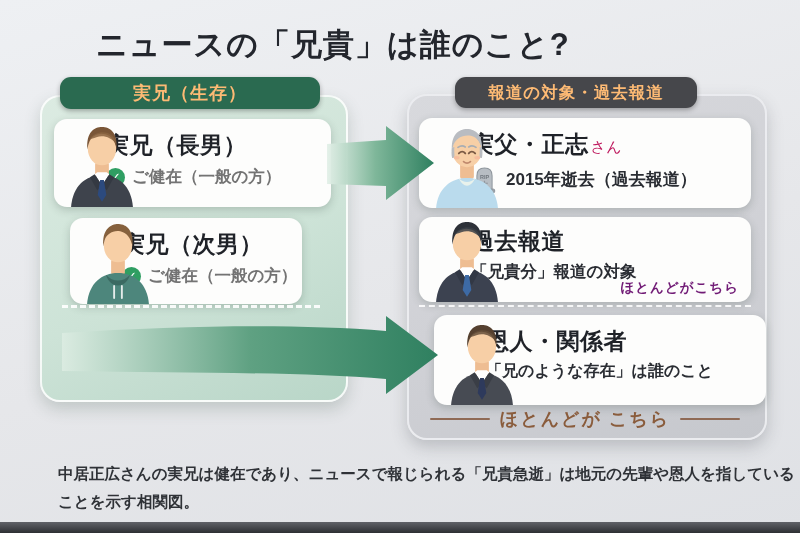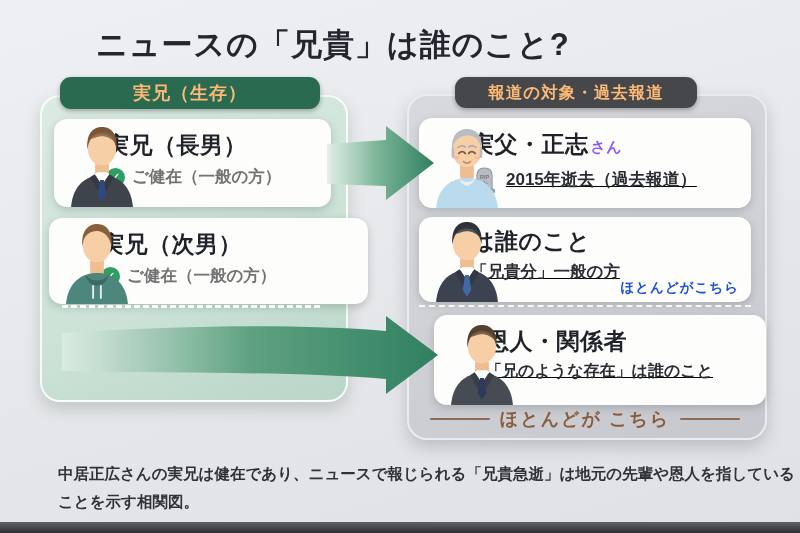--- a/index.html
+++ b/index.html
@@ -51,27 +51,27 @@
   .avatar{position:absolute;left:8px;bottom:0;width:80px;height:86px;}
   .card-body{margin-left:52px;padding-top:11px;}
   .card-title{font-size:23px;font-weight:800;color:#1f2228;letter-spacing:.5px;white-space:nowrap;}
   .status-row{display:flex;align-items:center;gap:7px;margin-top:5px;}
   .check{
     display:inline-flex;align-items:center;justify-content:center;flex:0 0 auto;
     width:19px;height:19px;border-radius:50%;background:#2f9e62;color:#fff;
     font-size:13px;font-weight:900;
   }
   .status-text{font-size:16.5px;font-weight:700;color:#737373;white-space:nowrap;}
-  .detail-row{display:flex;align-items:center;gap:8px;margin-top:4px;text-decoration:underline;}
+  .detail-row{display:flex;align-items:center;gap:8px;margin-top:4px;}
   .detail-text{font-size:17px;font-weight:700;color:#2a2d33;white-space:nowrap;}
-  .name-suffix{font-size:15px;font-weight:700;color:#8b5cf6;margin-left:2px;}
+  .name-suffix{font-size:15px;font-weight:400;color:#be185d;margin-left:2px;}
   .tomb{width:27px;height:30px;flex:0 0 auto;}
   .card-note{
     position:absolute;right:12px;bottom:5px;
-    font-size:13.5px;font-weight:800;color:#1d4ed8;letter-spacing:1px;
+    font-size:13.5px;font-weight:800;color:#701a75;letter-spacing:1px;
   }
   .dashed{position:absolute;z-index:2;}
   .dashed-left{left:62px;top:305px;width:258px;border-top:3px dashed rgba(255,255,255,.9);}
   .dashed-right{left:419px;top:305px;width:332px;border-top:2px dashed rgba(255,255,255,.85);}
   .footer-note{
     position:absolute;left:419px;top:407px;width:332px;z-index:2;
     display:flex;align-items:center;justify-content:center;gap:10px;
     color:#8a5c3c;font-size:18px;font-weight:800;letter-spacing:2px;white-space:nowrap;
   }
   .dash-line{display:inline-block;width:60px;height:2.5px;background:#8f6a55;border-radius:2px;}
@@ -143,21 +143,21 @@
       </svg>
     <div class="card-body">
       <div class="card-title">実兄（長男）</div>
       <div class="status-row">
         <span class="check">✓</span>
         <span class="status-text">ご健在（一般の方）</span>
       </div>
     </div>
   </div>
 
-  <div class="card" style="left:49px;top:218px;width:319px;height:86px">
+  <div class="card" style="left:70px;top:218px;width:232px;height:86px">
     <svg class="avatar">
         <use href="#sym-hoodie-man"></use>
       </svg>
     <div class="card-body">
       <div class="card-title">実兄（次男）</div>
       <div class="status-row">
         <span class="check">✓</span>
         <span class="status-text">ご健在（一般の方）</span>
       </div>
     </div>
@@ -184,23 +184,23 @@
         <span class="detail-text">2015年逝去（過去報道）</span>
       </div>
     </div>
   </div>
 
   <div class="card" style="left:419px;top:217px;width:332px;height:85px">
     <svg class="avatar" style="--hair:#2d3138;--hair2:#3a3f47;--suit:#3c4250;--suit2:#323845;--tie:#3d6aa5">
         <use href="#sym-suit-man"></use>
       </svg>
     <div class="card-body" style="padding-top:9px">
-      <div class="card-title">は誰のこと</div>
+      <div class="card-title">過去報道</div>
       <div class="detail-row">
-        <span class="detail-text" style="font-size:16.5px">「兄貴分」一般の方</span>
+        <span class="detail-text" style="font-size:16.5px">「兄貴分」報道の対象</span>
       </div>
     </div>
     <div class="card-note">ほとんどがこちら</div>
   </div>
 
   <div class="dashed dashed-right"></div>
 
   <div class="card" style="left:434px;top:315px;width:332px;height:90px">
     <svg class="avatar" style="--hair:#55402f;--hair2:#66503b;--suit:#474b53;--suit2:#3a3e46;--tie:#2e3a5c">
         <use href="#sym-suit-man"></use>

